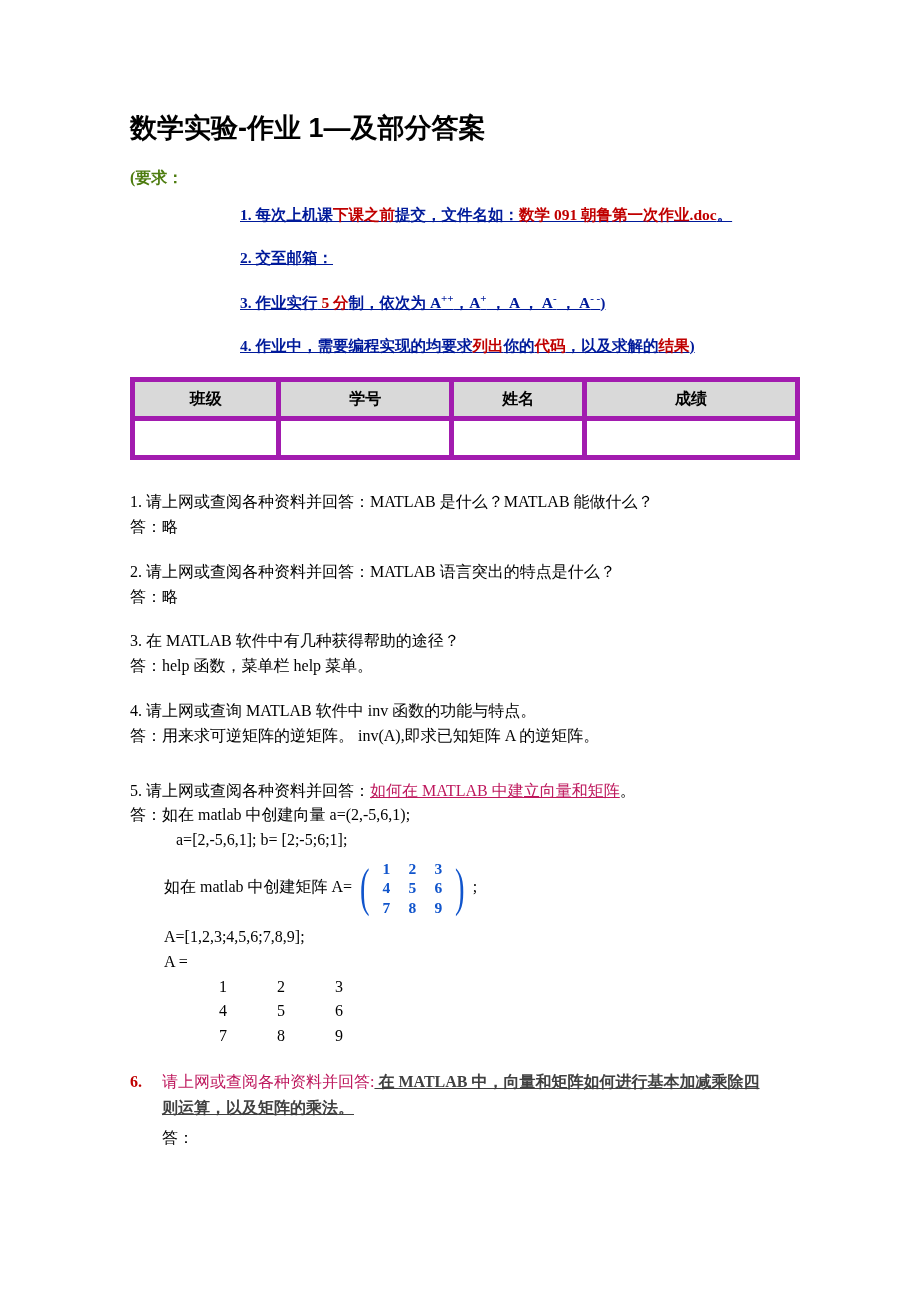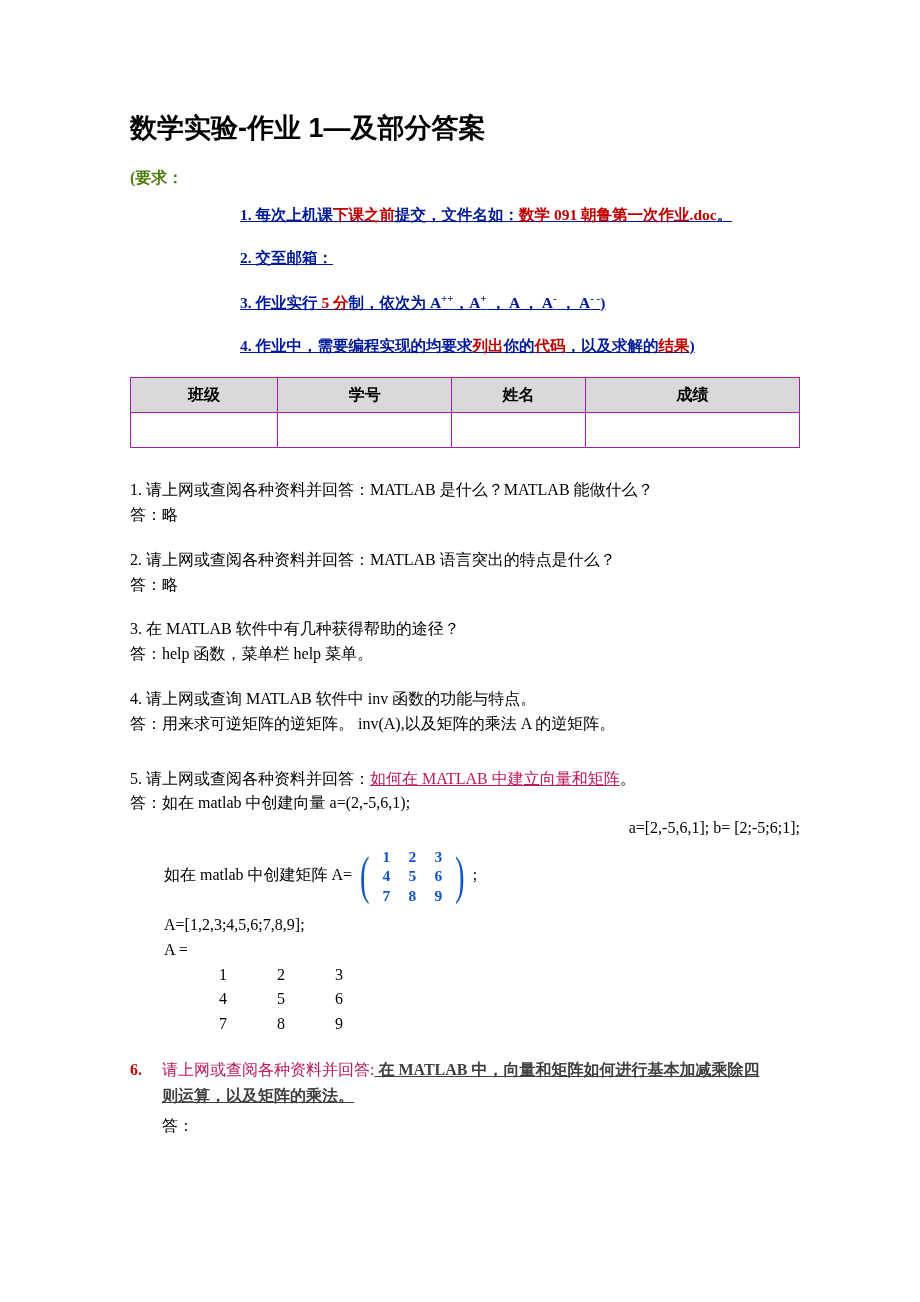--- a/index.html
+++ b/index.html
@@ -38,21 +38,21 @@
     font-family: "SimSun","宋体",serif;
   }
   .red { color: #c00000; }
   .grade-sup { font-size: 11px; vertical-align: super; }
   .info-table {
     width: 100%;
     border-collapse: collapse;
     margin: 4px 0 30px 0;
   }
   .info-table th, .info-table td {
-    border: 1px solid #a21caf;
+    border: 5px solid #a21caf;
     height: 32px;
     text-align: center;
     font-size: 16px;
     font-weight: bold;
     font-family: "SimSun","宋体",serif;
   }
   .info-table th {
     background: #d9d9d9;
   }
   .c1 { width: 22%; }
@@ -68,21 +68,21 @@
   .red-underline {
     color: #be185d;
     text-decoration: underline;
   }
   .red-underline-bold {
     color: #404040;
     text-decoration: underline;
     font-weight: bold;
   }
   .indent1 { padding-left: 34px; }
-  .indent2 { padding-left: 46px; text-align: right; }
+  .indent2 { padding-left: 46px; }
   .matrix-wrap {
     display: inline-flex;
     align-items: center;
     vertical-align: middle;
   }
   .matrix-paren {
     font-size: 52px;
     color: #1155cc;
     font-weight: normal;
     line-height: 0.9;
@@ -161,21 +161,21 @@
     <div>答：略</div>
   </div>
 
   <div class="q-block">
     <div>3. 在 MATLAB 软件中有几种获得帮助的途径？</div>
     <div>答：help 函数，菜单栏 help 菜单。</div>
   </div>
 
   <div class="q-block">
     <div>4. 请上网或查询 MATLAB 软件中 inv 函数的功能与特点。</div>
-    <div>答：用来求可逆矩阵的逆矩阵。 inv(A),以及矩阵的乘法 A 的逆矩阵。</div>
+    <div>答：用来求可逆矩阵的逆矩阵。 inv(A),即求已知矩阵 A 的逆矩阵。</div>
   </div>
 
   <div class="q-block" style="margin-top:30px;">
     <div>
       <span>5. 请上网或查阅各种资料并回答：</span><span class="red-underline">如何在 MATLAB 中建立向量和矩阵</span><span>。</span>
     </div>
     <div>答：如在 matlab 中创建向量 a=(2,-5,6,1);</div>
     <div class="indent2">a=[2,-5,6,1]; b= [2;-5;6;1];</div>
 
     <div class="indent1" style="margin-top:6px;">

